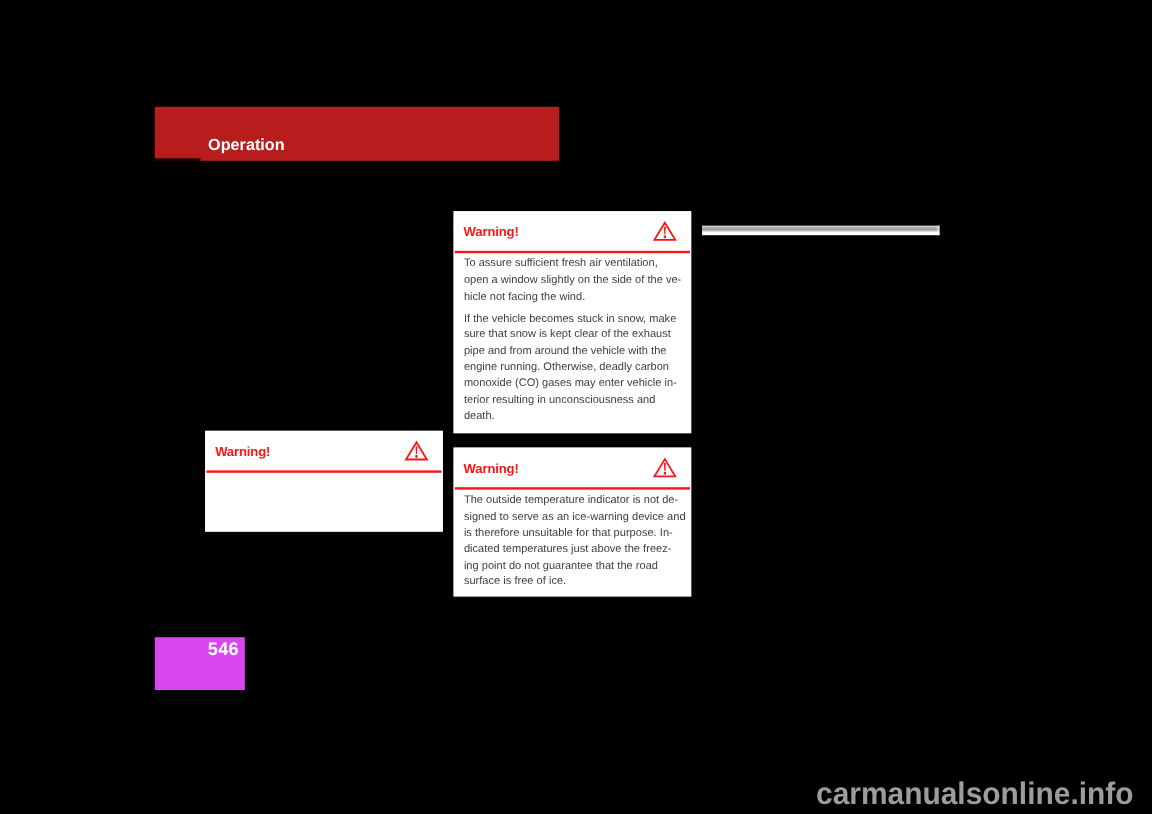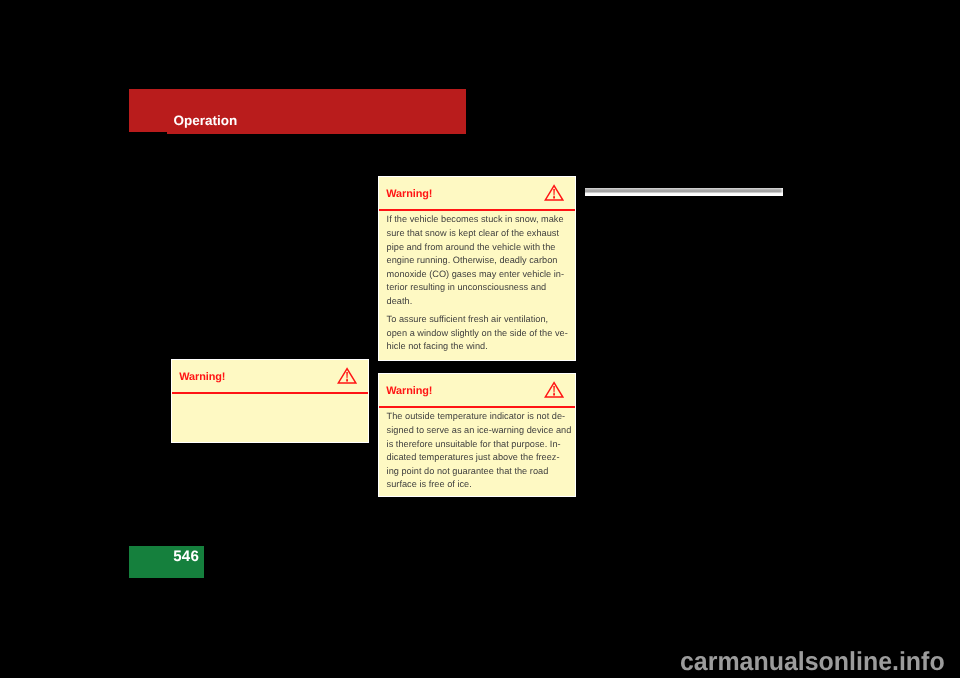--- a/index.html
+++ b/index.html
@@ -35,21 +35,21 @@
     color: #ffffff;
     font-size: 13.5px;
     font-weight: bold;
     letter-spacing: 0px;
     line-height: 1;
   }
 
   
   .warn-box {
     position: absolute;
-    background: #fef9c3;
+    background: #ffffff;
     box-sizing: border-box;
     border: 1.3px solid #ffffff;
   }
   .warn-head {
     position: relative;
     height: 33.4px;
   }
   .warn-rule {
     position: absolute;
     left: 0; right: 0;
@@ -97,23 +97,23 @@
       linear-gradient(to right, rgba(255,255,255,0) 0%, rgba(255,255,255,0) 98.6%, rgba(255,255,255,0.62) 99.6%, rgba(255,255,255,0.72) 100%),
       linear-gradient(to bottom,
       #cdcdcd 0%, #cbcbcb 12%,
       #a9a9a9 22%, #a2a2a2 46%,
       #d4d4d4 58%, #ffffff 70%, #ffffff 100%);
   }
 
   
   .page-num-box {
     position: absolute;
-    left: 129px; top: 546px;
-    width: 75px; height: 32px;
-    background: #15803d;
+    left: 129px; top: 531px;
+    width: 75px; height: 44px;
+    background: #d946ef;
   }
   .page-num {
     position: absolute;
     right: 5.0px; top: 2.6px;
     color: #ffffff;
     font-size: 15.1px;
     font-weight: bold;
     letter-spacing: 0.2px;
     line-height: 1;
   }
@@ -160,30 +160,30 @@
     <span class="warn-rule"></span>
     <span class="warn-icon">
       <svg viewBox="0 0 20 19" width="20" height="19" aria-hidden="true">
         <path d="M10.05 2.6 L18.75 16.9 L1.35 16.9 Z" fill="none" stroke="#ff1414" stroke-width="1.5" stroke-linejoin="miter"></path>
         <path d="M9.25 5.9 L10.85 5.9 L10.5 12.4 L9.6 12.4 Z" fill="#ff1414"></path>
         <rect x="9.15" y="13.2" width="1.85" height="2.3" fill="#ff1414"></rect>
       </svg>
     </span>
   </div>
   <div class="warn-body">
+    <p>To assure sufficient fresh air ventilation,
+open a window slightly on the side of the ve-
+hicle not facing the wind.</p>
     <p>If the vehicle becomes stuck in snow, make
 sure that snow is kept clear of the exhaust
 pipe and from around the vehicle with the
 engine running. Otherwise, deadly carbon
 monoxide (CO) gases may enter vehicle in-
 terior resulting in unconsciousness and
 death.</p>
-    <p>To assure sufficient fresh air ventilation,
-open a window slightly on the side of the ve-
-hicle not facing the wind.</p>
   </div>
 </div>
 
 <div class="warn-box" id="warn-box-3">
   <div class="warn-head">
     <span class="warn-title">Warning!</span>
     <span class="warn-rule"></span>
     <span class="warn-icon">
       <svg viewBox="0 0 20 19" width="20" height="19" aria-hidden="true">
         <path d="M10.05 2.6 L18.75 16.9 L1.35 16.9 Z" fill="none" stroke="#ff1414" stroke-width="1.5" stroke-linejoin="miter"></path>

